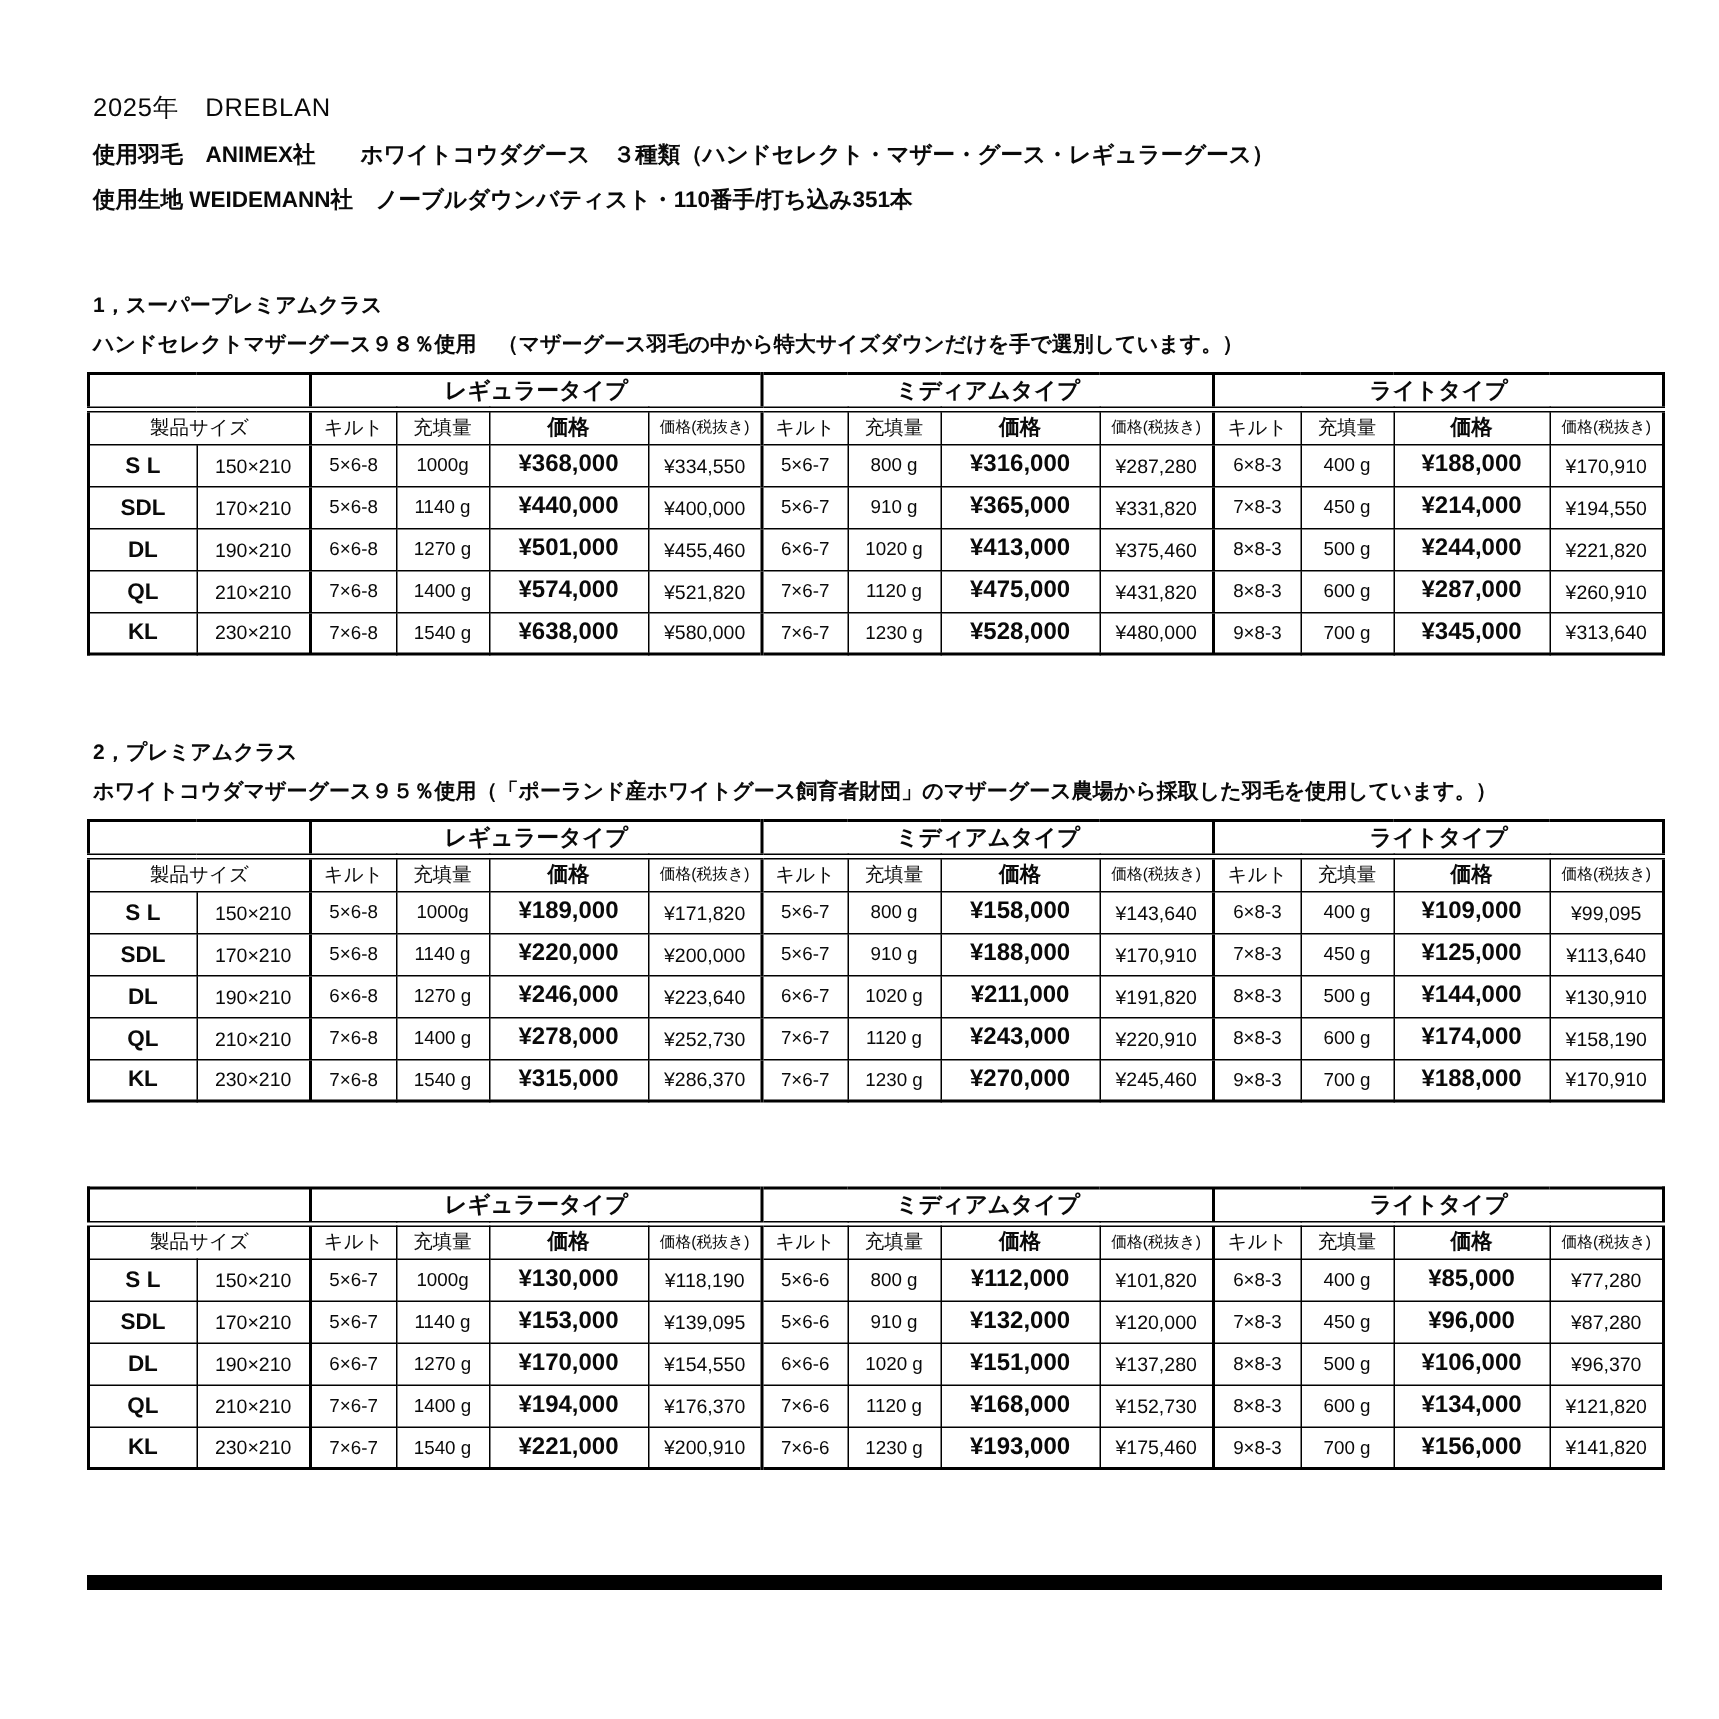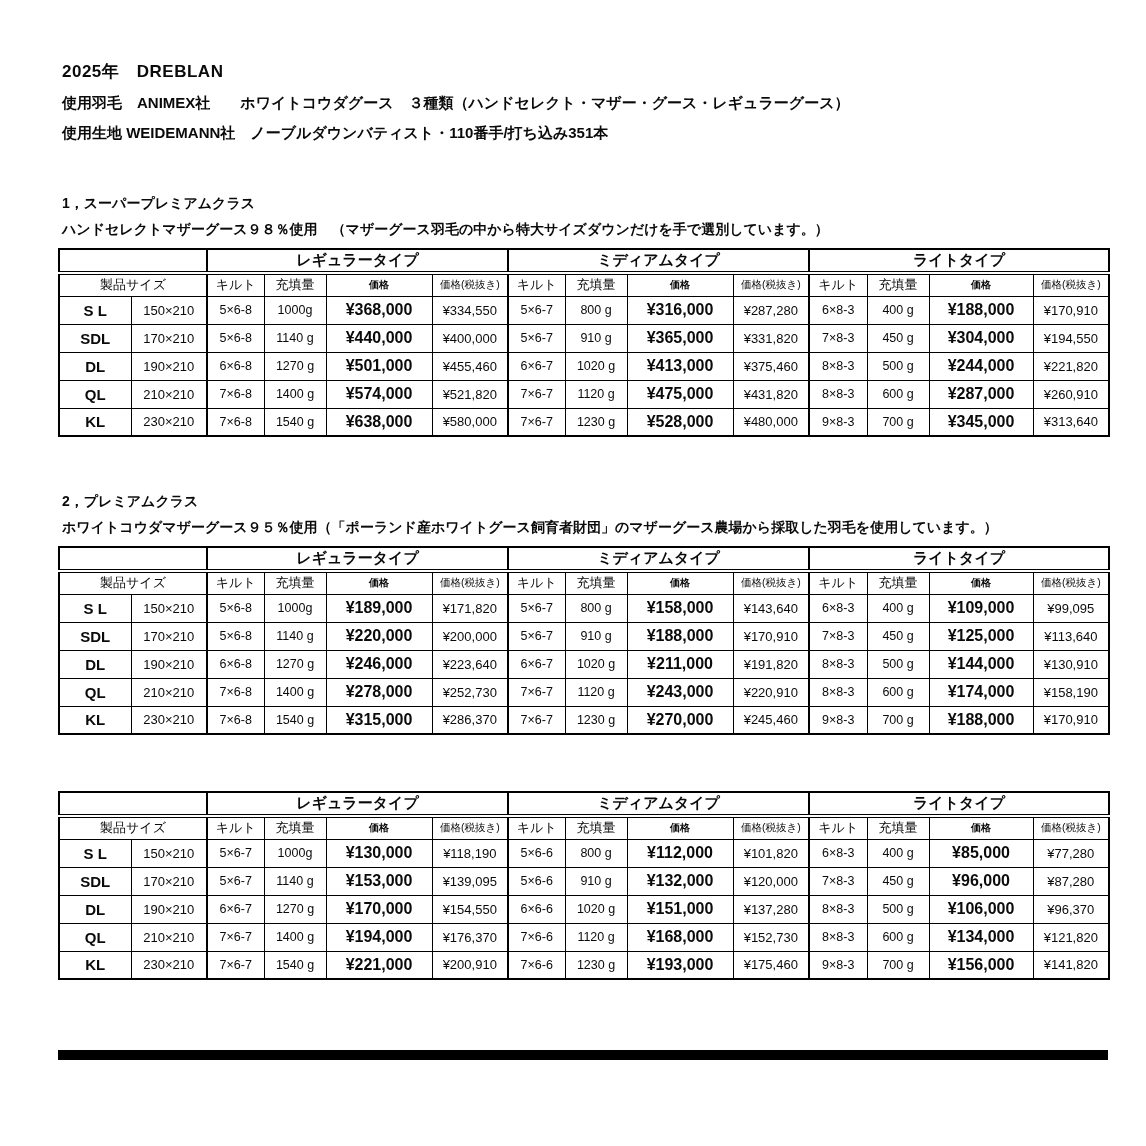--- a/index.html
+++ b/index.html
@@ -5,38 +5,38 @@
   * { box-sizing: border-box; }
   html, body { margin: 0; padding: 0; }
   body {
     width: 1146px; height: 1146px;
     background: #ffffff; color: #0a0a0a;
     font-family: "Liberation Sans", "DejaVu Sans", sans-serif;
     overflow: hidden;
   }
   .page { padding: 60px 38px 0 58px; }
 
-  .doc-title { font-size: 17px; font-weight: bold; margin: 0 0 0 4px; letter-spacing: .5px; }
+  .doc-title { font-size: 17px; font-weight: normal; margin: 0 0 0 4px; letter-spacing: .5px; }
   .doc-line  { font-size: 15px; font-weight: bold; margin: 11px 0 0 4px; }
 
   .section { margin-top: 56px; }
   .section-title    { font-size: 14px; font-weight: bold; margin: 0 0 0 4px; }
   .section-subtitle { font-size: 14px; font-weight: bold; margin: 8px 0 9px 4px; }
 
   table.price-table {
     border-collapse: collapse; table-layout: fixed;
     width: 1050px; border: 2.5px solid #000;
   }
   th, td {
     border: 1px solid #000; text-align: center; vertical-align: middle;
     padding: 0 2px; height: 28px; white-space: nowrap; overflow: hidden;
   }
   tr.type-row th { height: 24px; font-size: 15px; font-weight: bold; border-bottom: 4px double #000; }
   tr.col-row  th { height: 23px; font-weight: normal; font-size: 13px; margin-left: 37px; }
-  tr.col-row  th.h-price   { font-weight: bold; font-size: 10px; }
+  tr.col-row  th.h-price   { font-weight: bold; font-size: 14px; }
   tr.col-row  th.h-priceex { font-size: 10.5px; }
   .group-start { border-left: 2px solid #000; }
 
   td.c-size  { font-weight: bold; font-size: 15px; }
   td.c-dim   { font-size: 13px; }
   td.c-quilt, td.c-fill { font-size: 12.5px; }
   td.c-price { font-weight: bold; font-size: 16px; }
   td.c-priceex { font-size: 13px; }
 
   .next-table-edge { width: 1050px; height: 10px; background: #000; margin-top: 70px; }
@@ -116,21 +116,21 @@
             <td class="c-quilt group-start">5×6-8</td>
             <td class="c-fill">1140 g</td>
             <td class="c-price">¥440,000</td>
             <td class="c-priceex">¥400,000</td>
             <td class="c-quilt group-start">5×6-7</td>
             <td class="c-fill">910 g</td>
             <td class="c-price">¥365,000</td>
             <td class="c-priceex">¥331,820</td>
             <td class="c-quilt group-start">7×8-3</td>
             <td class="c-fill">450 g</td>
-            <td class="c-price">¥304,000</td>
+            <td class="c-price">¥214,000</td>
             <td class="c-priceex">¥194,550</td>
           </tr>
           <tr>
             <td class="c-size">DL</td>
             <td class="c-dim">190×210</td>
             <td class="c-quilt group-start">6×6-8</td>
             <td class="c-fill">1270 g</td>
             <td class="c-price">¥501,000</td>
             <td class="c-priceex">¥455,460</td>
             <td class="c-quilt group-start">6×6-7</td>

